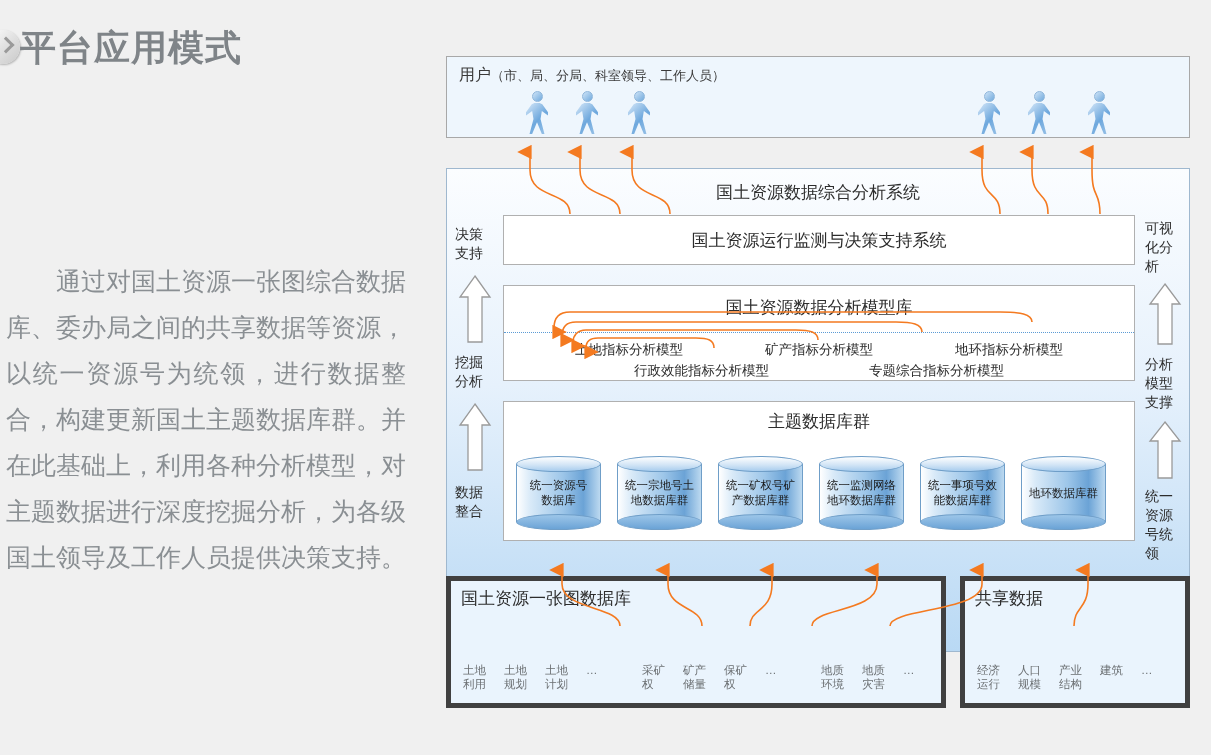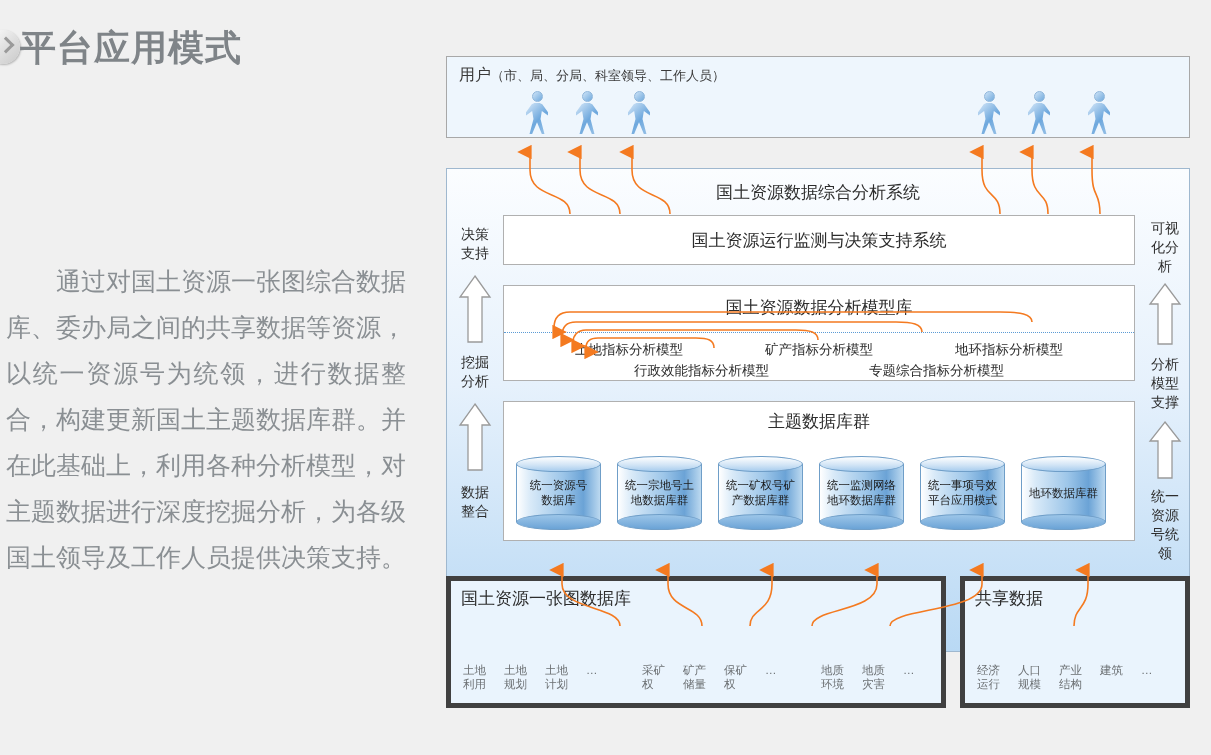--- a/index.html
+++ b/index.html
@@ -59,21 +59,21 @@
     left:6px;top:118px;width:744px;height:484px;
     background:linear-gradient(180deg,#fbfdff 0%,#e6f1fc 45%,#b9d9f4 100%);
     border:1px solid #9fb8cf;
   }
   #main-panel-title{
     position:absolute;left:0;right:0;top:12px;text-align:center;
     font-size:17px;color:#2d2d2d;font-family:"DejaVu Sans",sans-serif;
   }
 
   .side-label{
-    position:absolute;width:40px;text-align:center;font-size:14px;
+    position:absolute;width:40px;text-align:left;font-size:14px;
     line-height:19px;color:#2d2d2d;font-family:"DejaVu Sans",sans-serif;
   }
   .side-arrow{position:absolute;width:36px;}
   .side-arrow svg{display:block;}
 
   .inner-box{
     position:absolute;box-sizing:border-box;background:#ffffff;
     border:1px solid #b0b0b0;
   }
   .inner-title{
@@ -273,21 +273,21 @@
             <div class="side"></div>
             <div class="bottom"></div>
             <div class="lbl" style="white-space:pre">统一监测网络
 地环数据库群</div>
           </div>
         <div class="cyl big-cyl">
             <div class="top"></div>
             <div class="side"></div>
             <div class="bottom"></div>
             <div class="lbl" style="white-space:pre">统一事项号效
-平台应用模式</div>
+能数据库群</div>
           </div>
         <div class="cyl big-cyl">
             <div class="top"></div>
             <div class="side"></div>
             <div class="bottom"></div>
             <div class="lbl" style="white-space:pre">地环数据库群</div>
           </div>
       </div>
     </div>
   </div>

